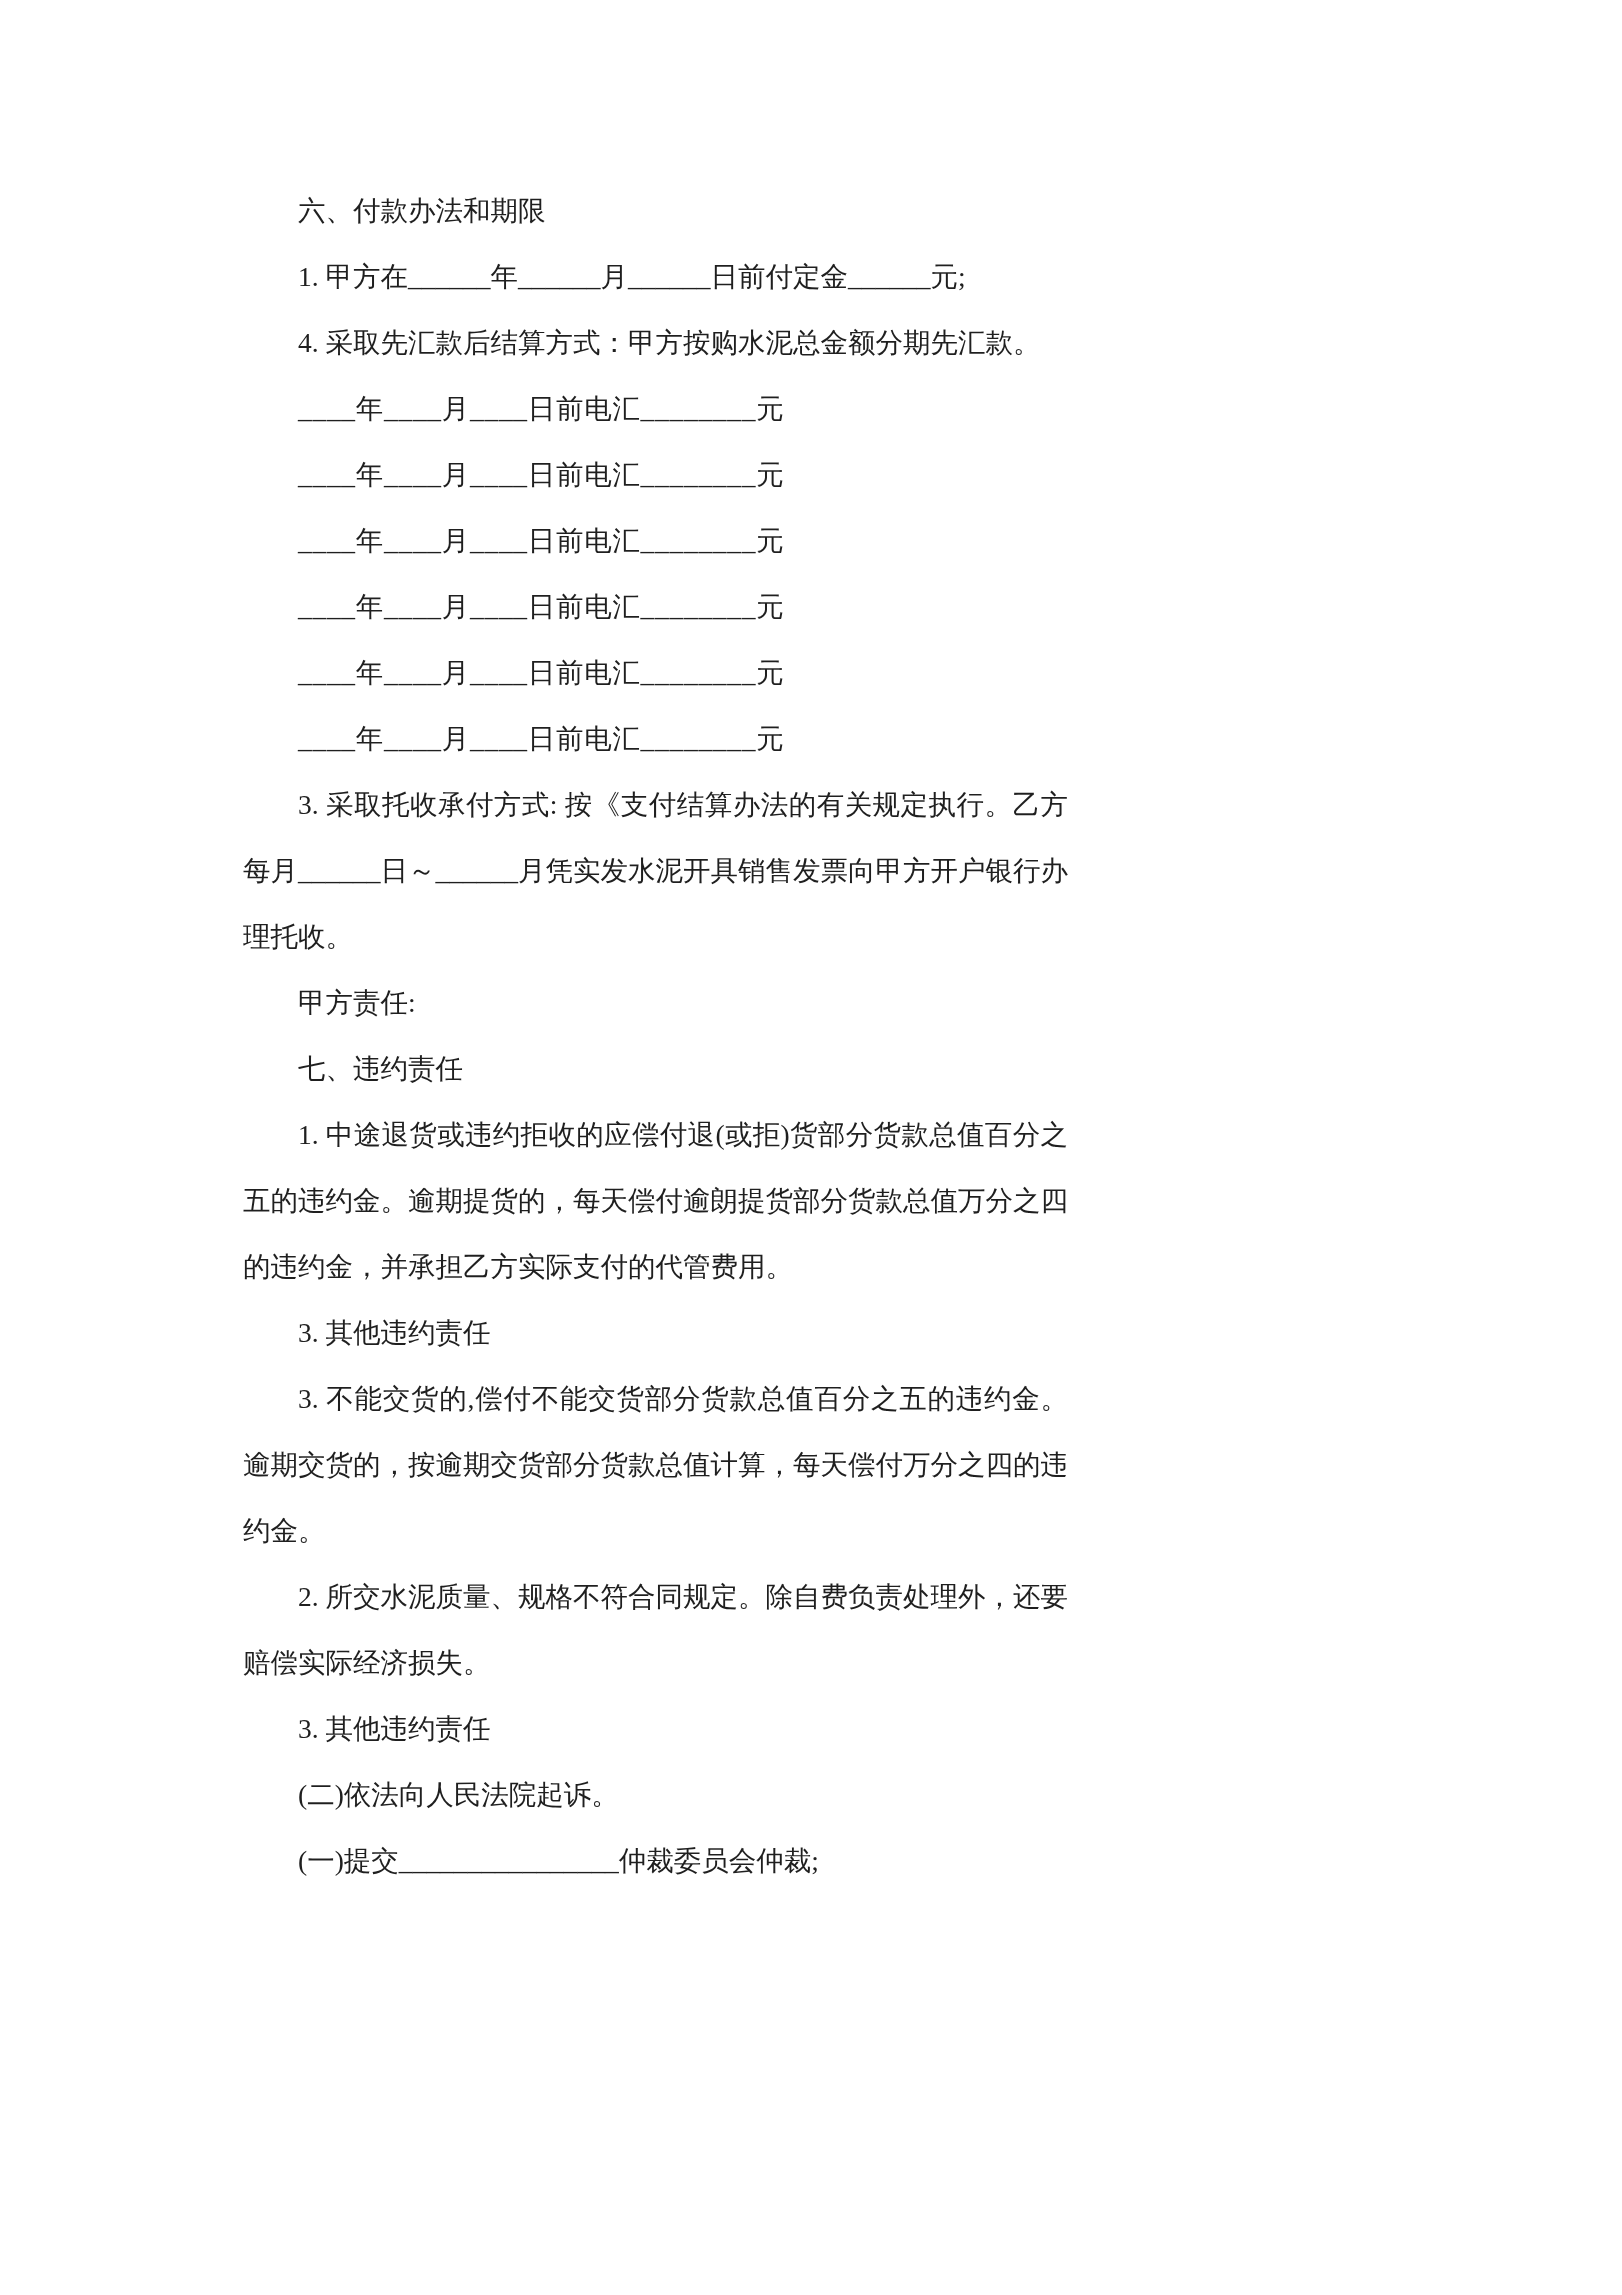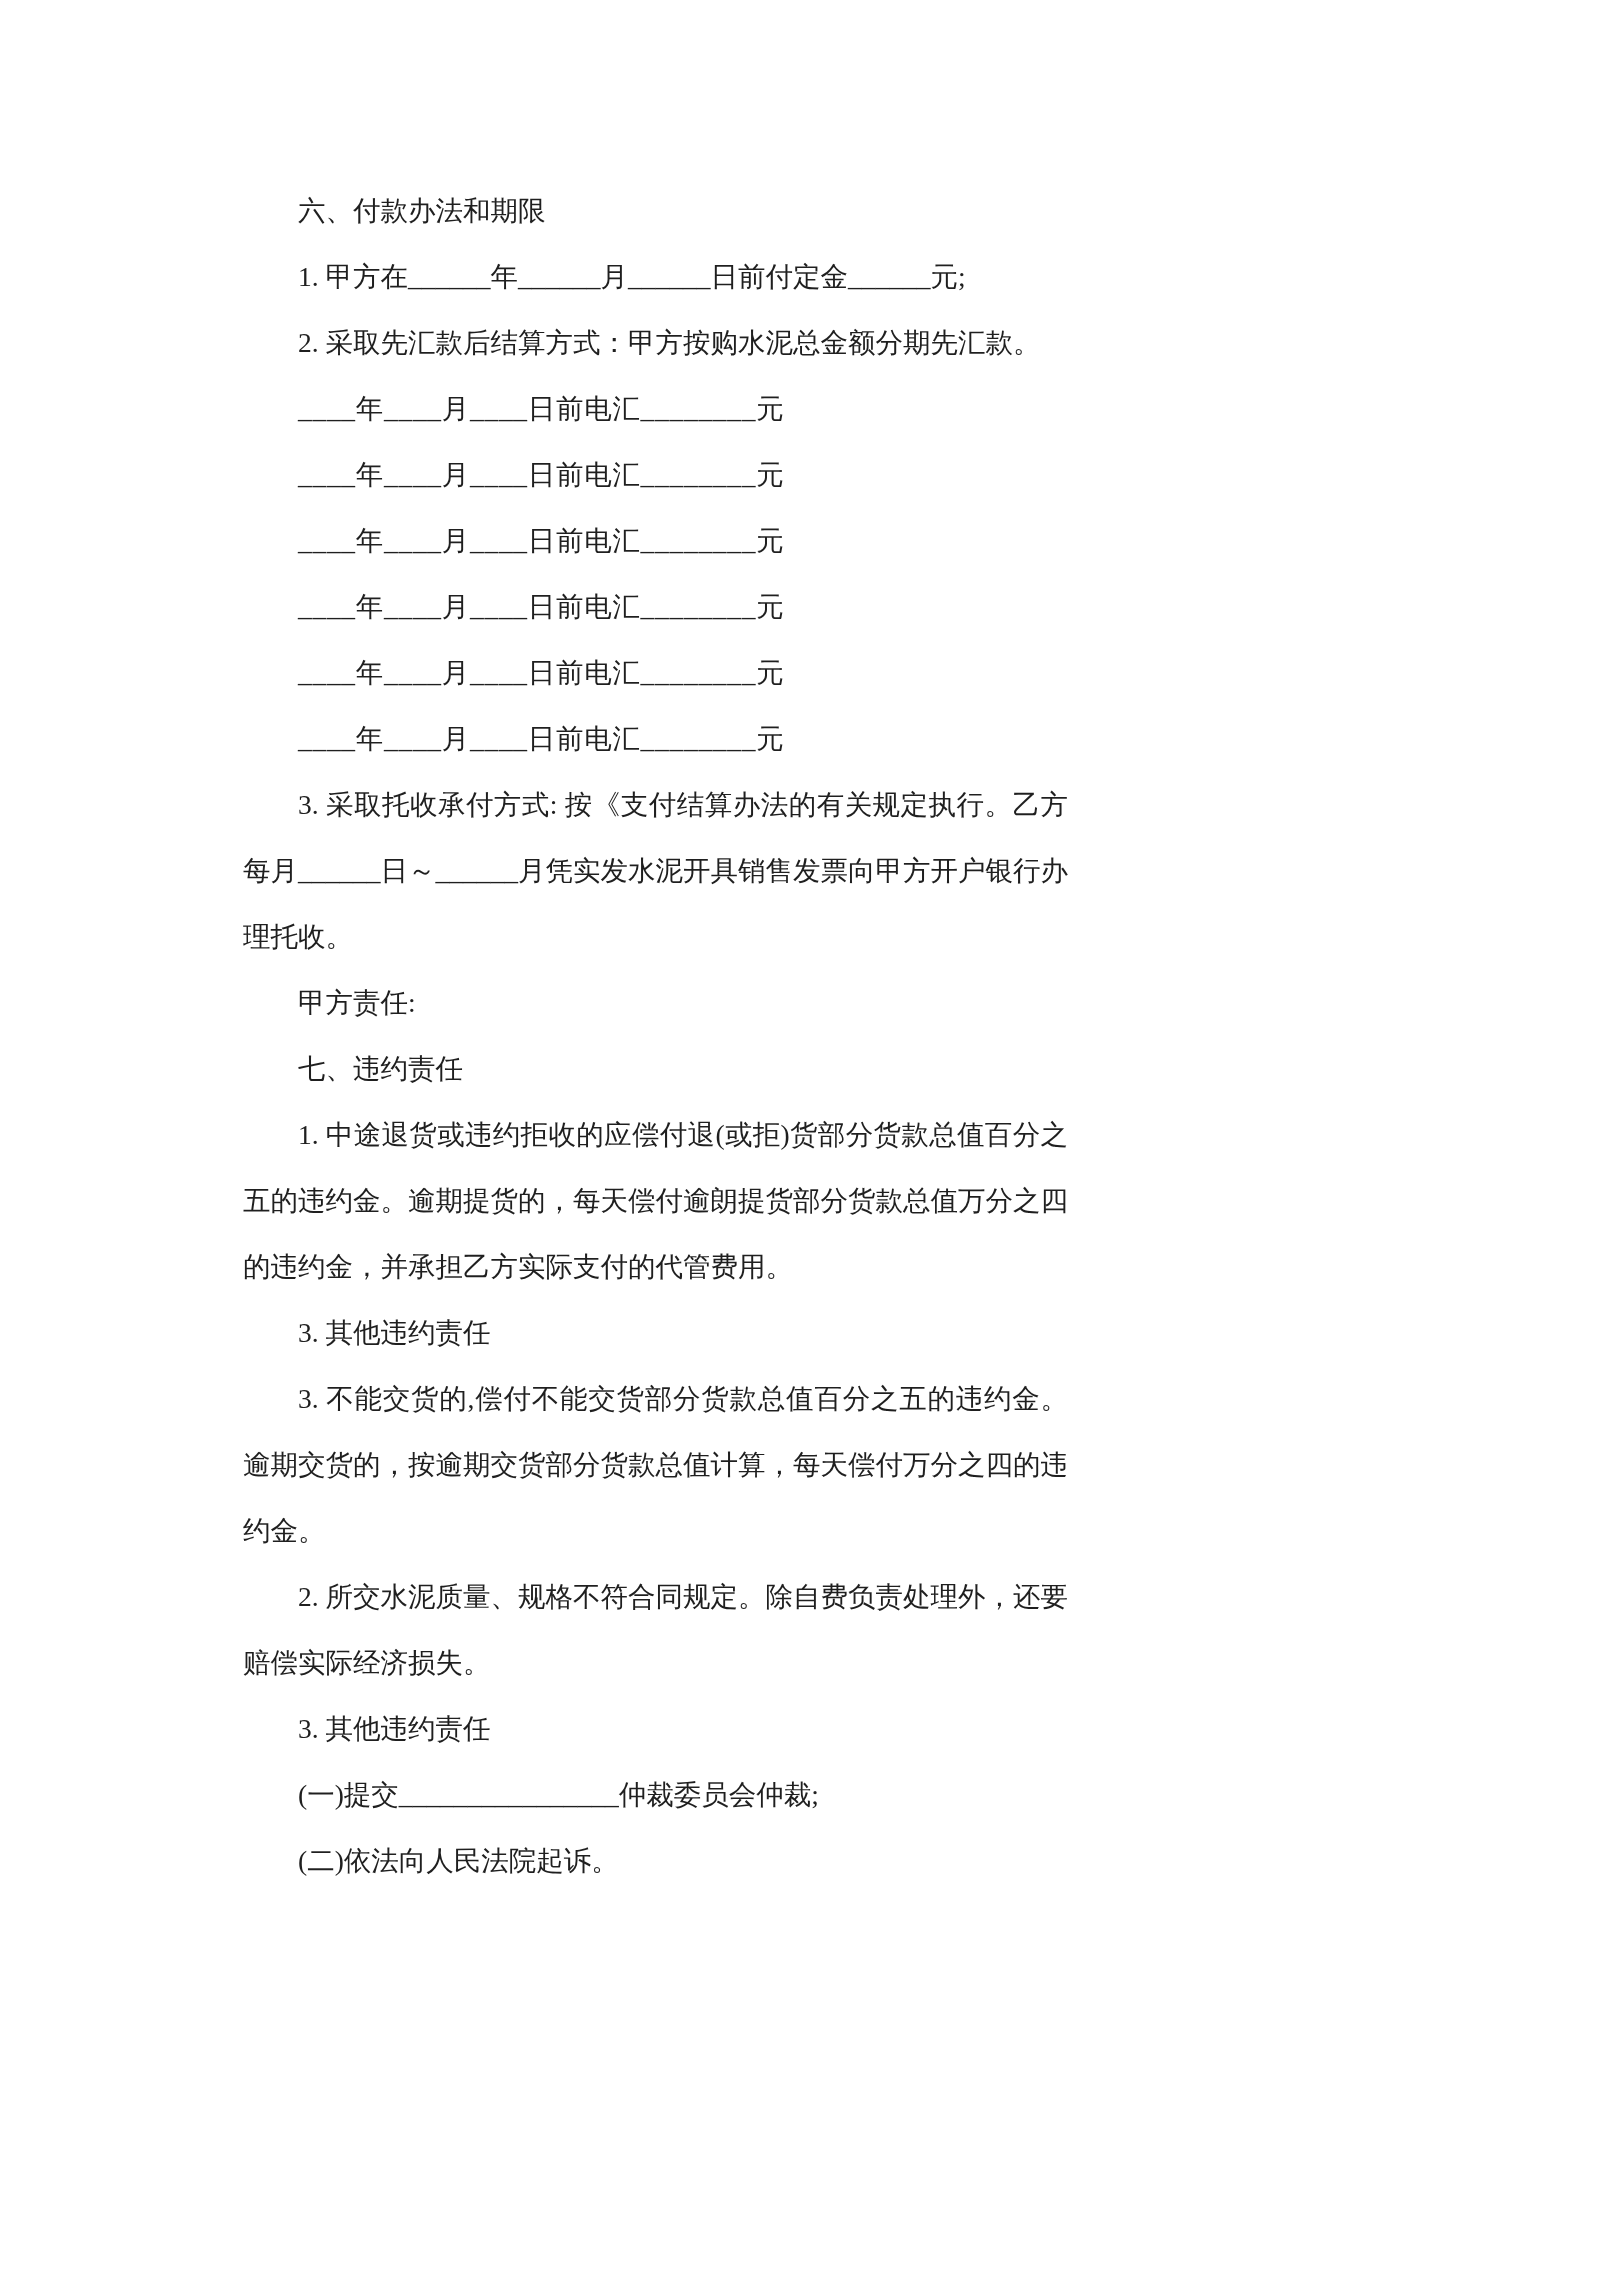--- a/index.html
+++ b/index.html
@@ -36,32 +36,32 @@
     letter-spacing: 0.7px;
   }
 </style>
 </head>
 <body>
 
 <div class="page">
   <div class="content">
     <p>六、付款办法和期限</p>
     <p>1. 甲方在______年______月______日前付定金______元;</p>
-    <p>2. 采取先汇款后结算方式：甲方按购水泥总金额分期先汇款。</p>
+    <p>4. 采取先汇款后结算方式：甲方按购水泥总金额分期先汇款。</p>
     <p class="blank-row">____年____月____日前电汇________元</p>
     <p class="blank-row">____年____月____日前电汇________元</p>
     <p class="blank-row">____年____月____日前电汇________元</p>
     <p class="blank-row">____年____月____日前电汇________元</p>
     <p class="blank-row">____年____月____日前电汇________元</p>
     <p class="blank-row">____年____月____日前电汇________元</p>
     <p>3. 采取托收承付方式: 按《支付结算办法的有关规定执行。乙方每月______日～______月凭实发水泥开具销售发票向甲方开户银行办理托收。</p>
     <p>甲方责任:</p>
     <p>七、违约责任</p>
     <p>1. 中途退货或违约拒收的应偿付退(或拒)货部分货款总值百分之五的违约金。逾期提货的，每天偿付逾朗提货部分货款总值万分之四的违约金，并承担乙方实际支付的代管费用。</p>
     <p>3. 其他违约责任</p>
     <p>3. 不能交货的,偿付不能交货部分货款总值百分之五的违约金。逾期交货的，按逾期交货部分货款总值计算，每天偿付万分之四的违约金。</p>
     <p>2. 所交水泥质量、规格不符合同规定。除自费负责处理外，还要赔偿实际经济损失。</p>
     <p>3. 其他违约责任</p>
+    <p>(二)依法向人民法院起诉。</p>
     <p>(一)提交________________仲裁委员会仲裁;</p>
-    <p>(二)依法向人民法院起诉。</p>
   </div>
 </div>
 
 
 </body></html>

